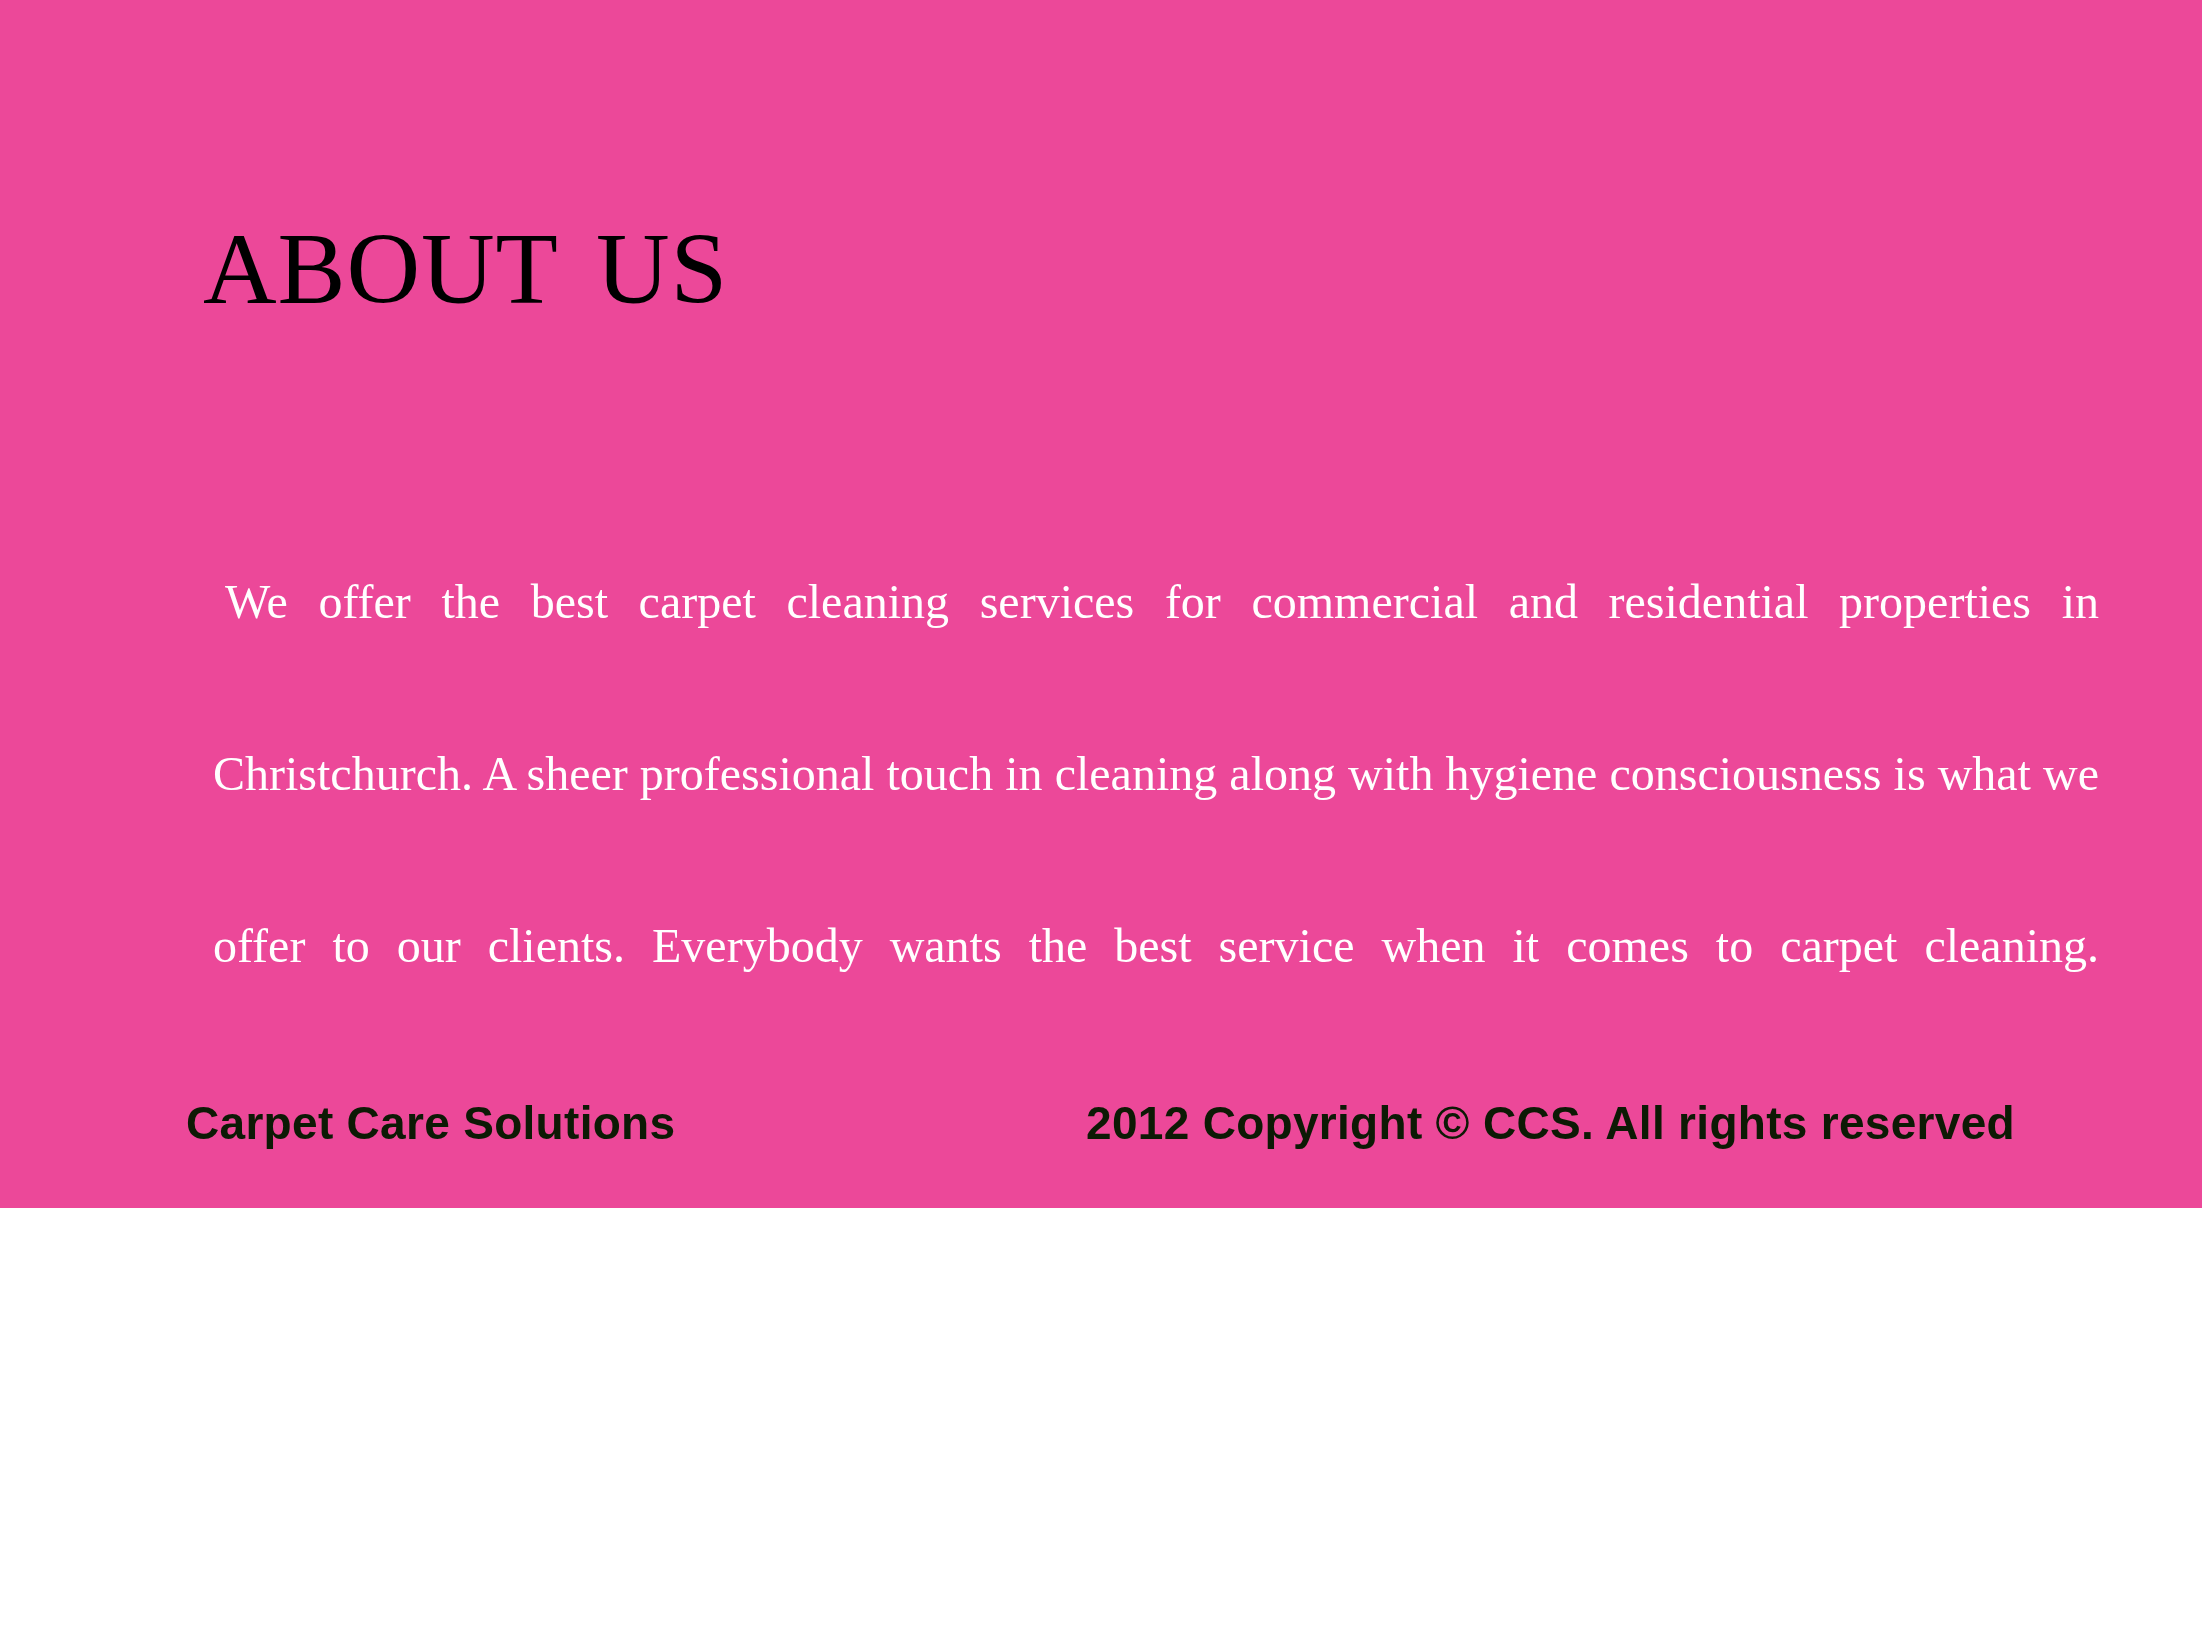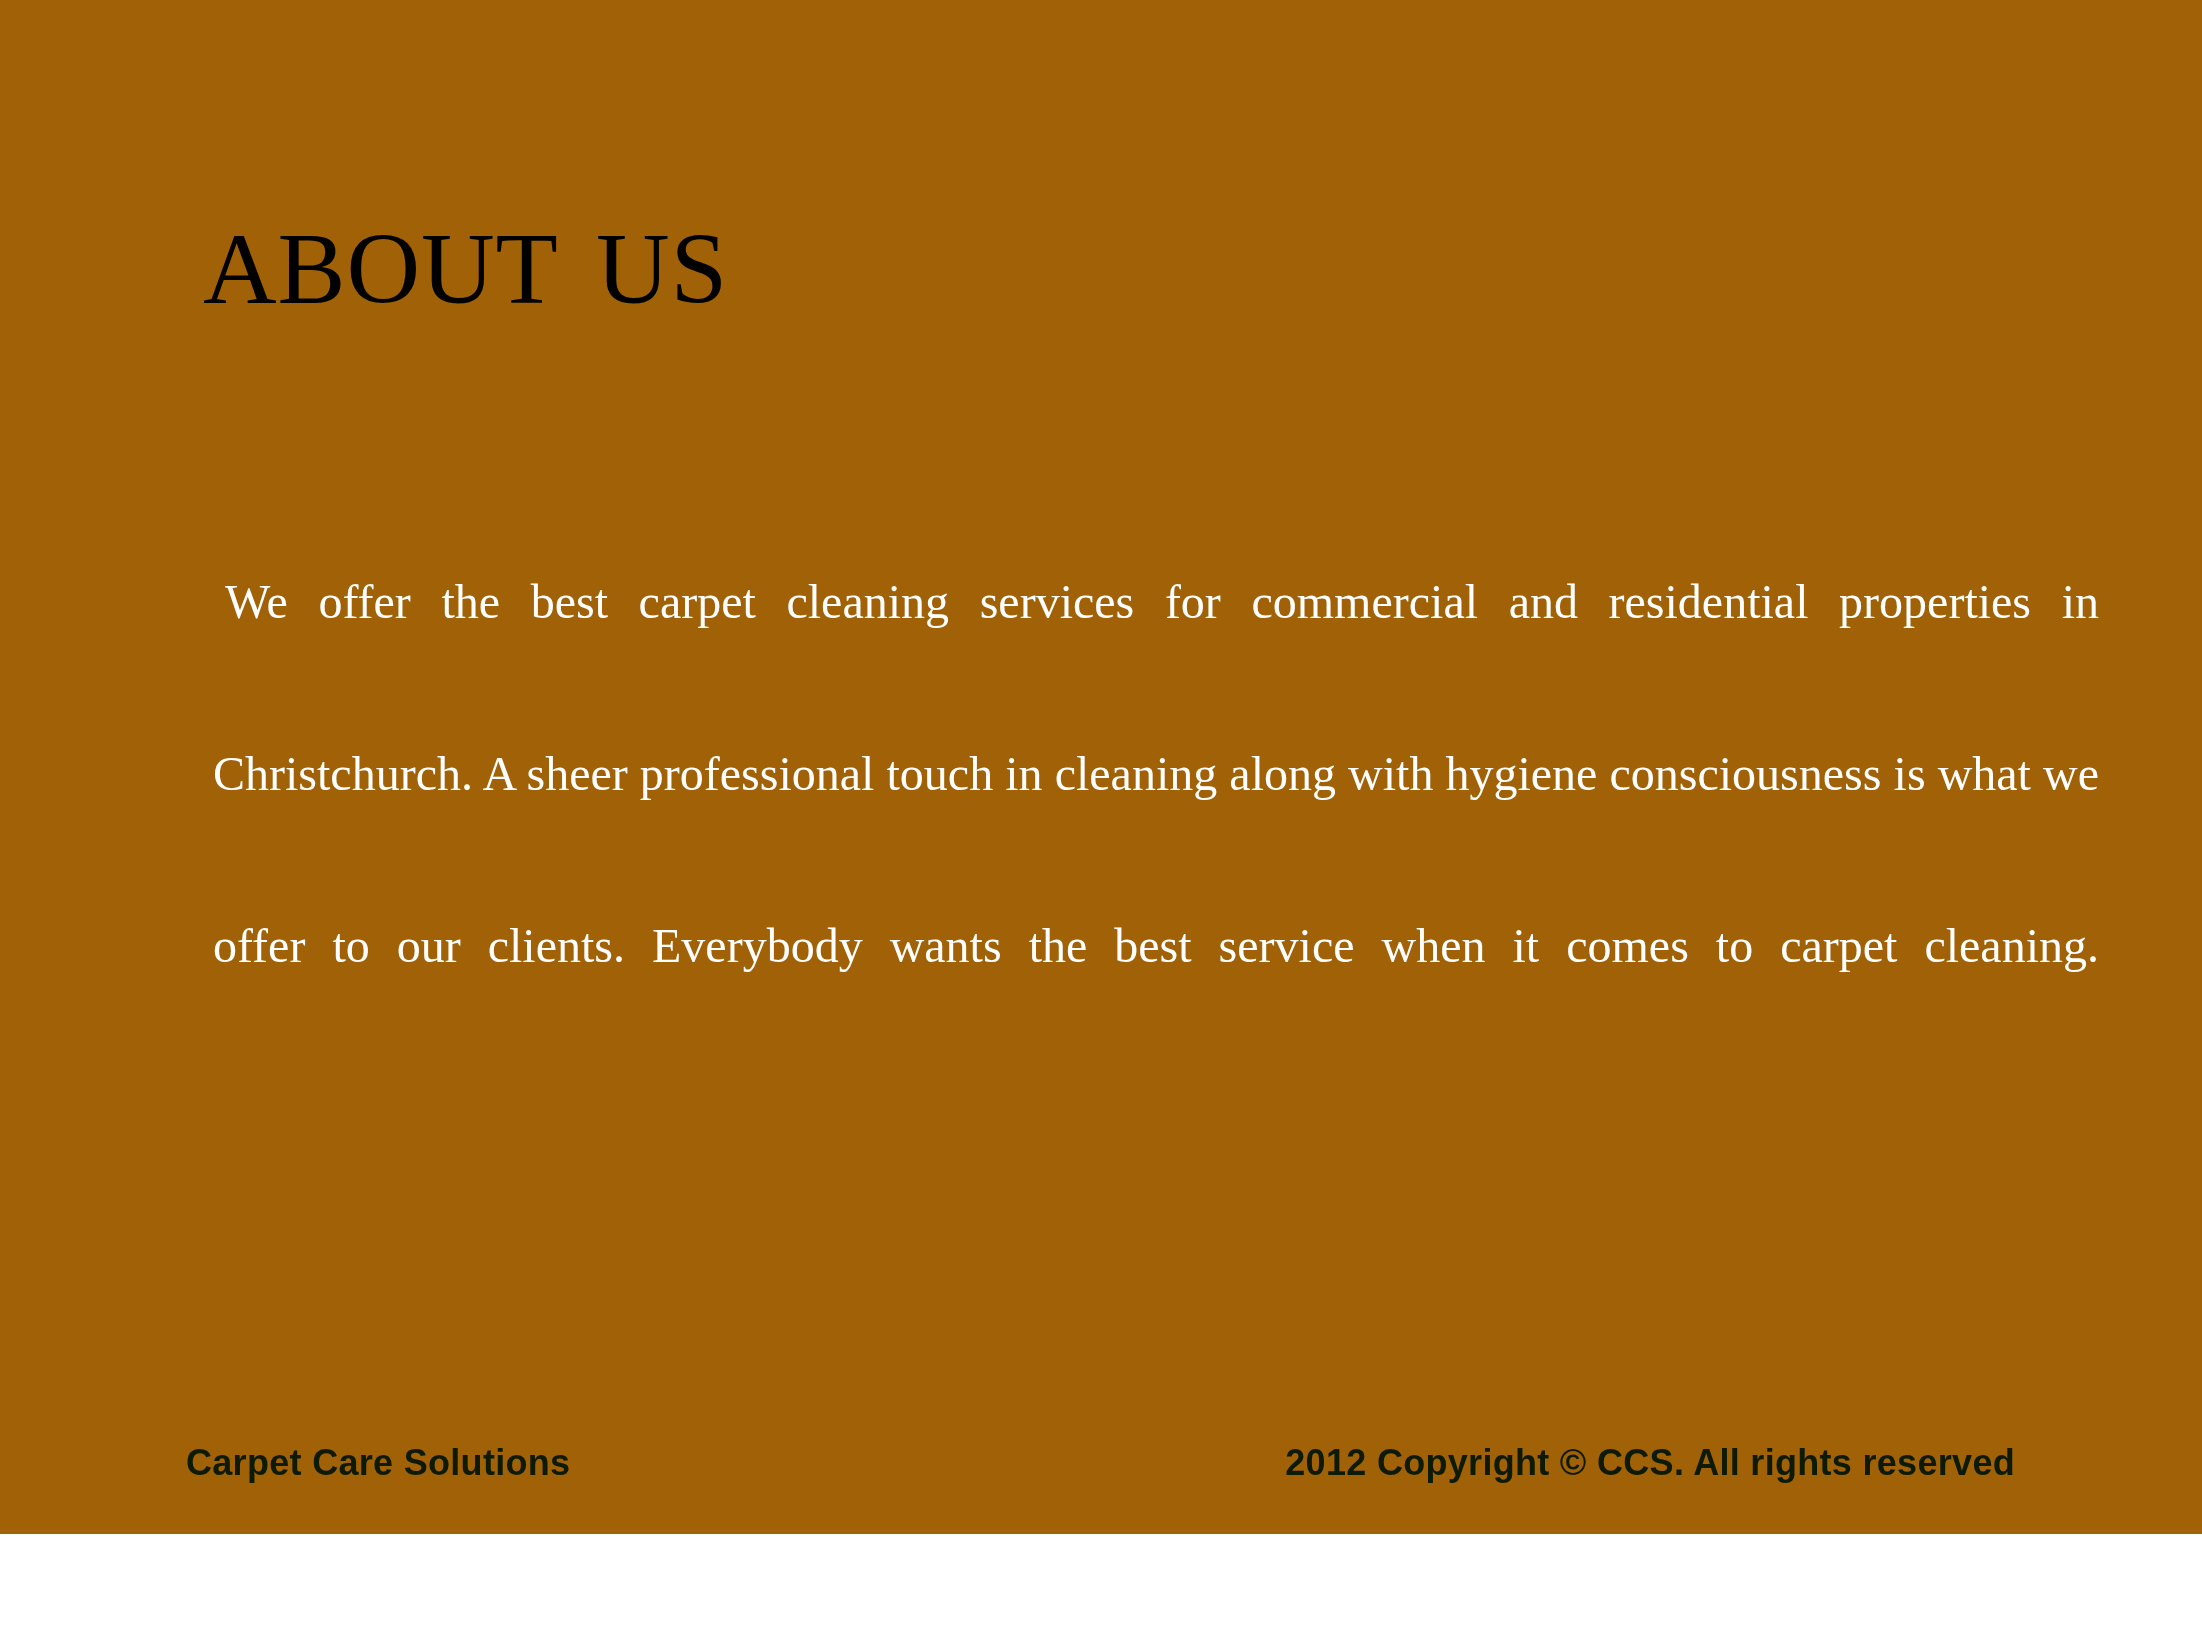--- a/index.html
+++ b/index.html
@@ -10,22 +10,22 @@
   body {
     width: 2203px;
     height: 1652px;
     overflow: hidden;
     font-family: "Liberation Serif", "DejaVu Serif", serif;
   }
 
   .slide {
     position: relative;
     width: 2203px;
-    height: 1534px;
-    background: #a16207;
+    height: 1208px;
+    background: #ec4899;
     box-sizing: border-box;
     overflow: hidden;
   }
 
   
   .slide-title {
     position: absolute;
     left: 203px;
     top: 182px;
     width: 1807px;
@@ -75,24 +75,24 @@
     position: absolute;
     left: 0;
     right: 0;
     bottom: 41px;
     height: 60px;
   }
 
   .footer-left,
   .footer-right {
     position: absolute;
-    bottom: 0;
+    bottom: 14px;
     color: #0d1a05;
     font-family: "Liberation Sans", "DejaVu Sans", sans-serif;
-    font-size: 36px;
+    font-size: 46px;
     font-weight: 700;
     line-height: 60px;
     letter-spacing: 0.3px;
     white-space: nowrap;
   }
 
   .footer-left {
     left: 186px;
   }
 

